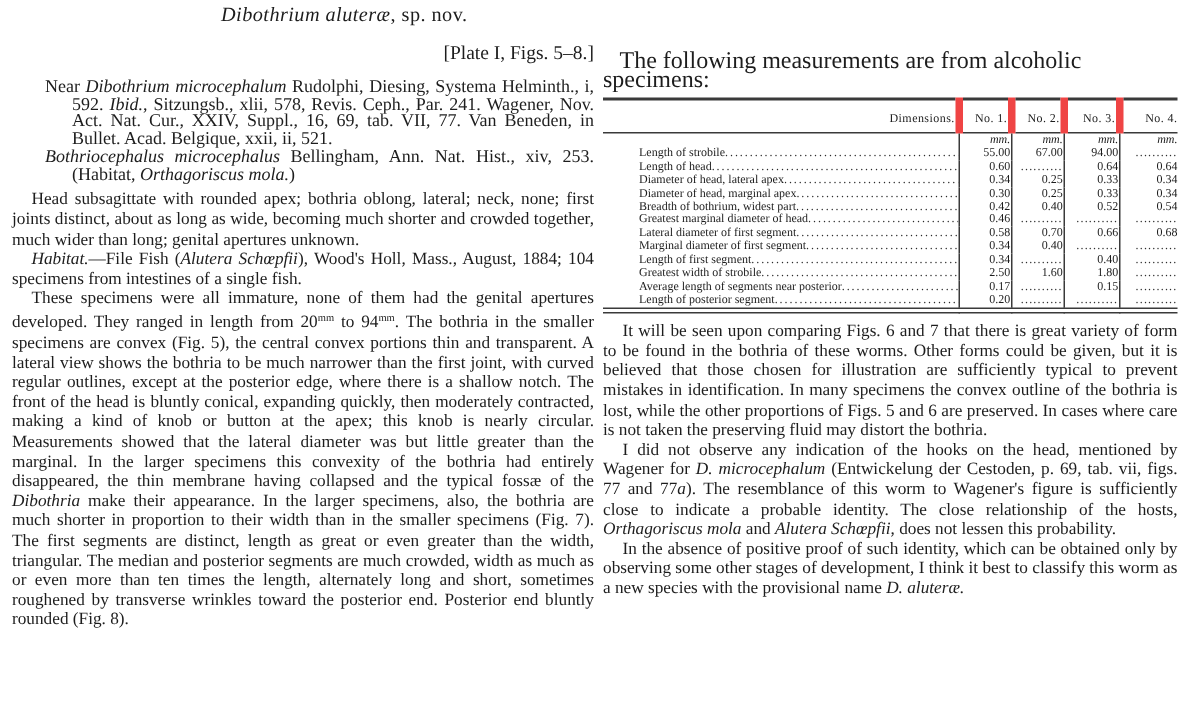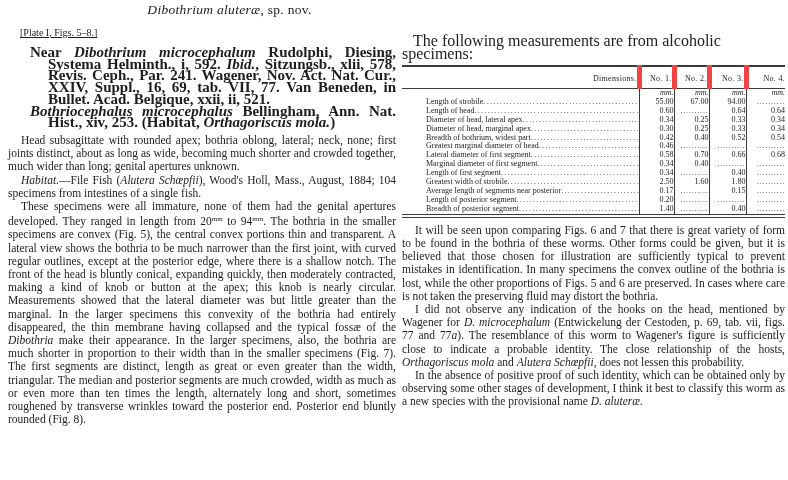--- a/index.html
+++ b/index.html
@@ -8,24 +8,24 @@
     background:#ffffff;color:#1d1d1d;
     font-family:"Liberation Serif","DejaVu Serif",serif;
     -webkit-font-smoothing:antialiased;
   }
   .it,.i{font-style:italic;text-align:center;}
   .sup{font-size:7px;vertical-align:4px;letter-spacing:0;}
   .col-left{position:absolute;left:8px;top:2px;width:388px;}
   .col-right{position:absolute;left:402px;top:34px;width:383px;}
 
   .title{font-size:13.5px;text-align:center;padding-left:55px;letter-spacing:.3px;}
-  .plate{font-size:10px;text-align:left;padding-left:12px;margin-top:9px;text-decoration:underline;}
+  .plate{font-size:13px;text-align:right;padding-left:12px;margin-top:9px;}
 
   .synonymy{margin-top:9px;}
-  .syn-entry{margin:0;padding-left:40px;text-indent:-18px;font-size:15px;line-height:11.7px;text-align:justify;font-weight:bold;}
+  .syn-entry{margin:0;padding-left:40px;text-indent:-18px;font-size:12px;line-height:11.7px;text-align:justify;}
 
   .left-pars{margin-top:5px;}
   .body-par{margin:0;font-size:11.5px;line-height:13.2px;text-align:justify;text-indent:13px;}
 
   .intro{font-size:16px;line-height:13px;text-indent:11px;margin:0;}
 
   .meas-table{
     width:100%;border-collapse:collapse;table-layout:fixed;margin-top:5px;
     border-top:2px solid #3a3a3a;border-bottom:4px double #3a3a3a;
   }
@@ -212,30 +212,20 @@
           <tr>
             <td class="dim-label">
               <span class="lab">Length of posterior segment</span>
               <span class="leader"></span>
             </td>
             <td class="num">0.20</td>
             <td class="num empty"></td>
             <td class="num empty"></td>
             <td class="num empty"></td>
           </tr>
-          <tr>
-            <td class="dim-label">
-              <span class="lab">Breadth of posterior segment</span>
-              <span class="leader"></span>
-            </td>
-            <td class="num">1.40</td>
-            <td class="num empty"></td>
-            <td class="num">0.40</td>
-            <td class="num empty"></td>
-          </tr>
         </tbody>
     </table>
 
     <div class="right-pars">
         <p class="body-par"><span>It will be seen upon comparing Figs. 6 and 7 that there is great variety of form to be found in the bothria of these worms. Other forms could be given, but it is believed that those chosen for illustration are sufficiently typical to prevent mistakes in identification. In many specimens the convex outline of the bothria is lost, while the other proportions of Figs. 5 and 6 are preserved. In cases where care is not taken the preserving fluid may distort the bothria.</span></p>
         <p class="body-par"><span>I did not observe any indication of the hooks on the head, mentioned by Wagener for </span><span class="i">D. microcephalum</span><span> (Entwickelung der Cestoden, p. 69, tab. vii, figs. 77 and 77</span><span class="i">a</span><span>). The resemblance of this worm to Wagener's figure is sufficiently close to indicate a probable identity. The close relationship of the hosts, </span><span class="i">Orthagoriscus mola</span><span> and </span><span class="i">Alutera Schœpfii</span><span>, does not lessen this probability.</span></p>
         <p class="body-par"><span>In the absence of positive proof of such identity, which can be obtained only by observing some other stages of development, I think it best to classify this worm as a new species with the provisional name </span><span class="i">D. aluteræ.</span></p>
       </div>
   </div>
 

